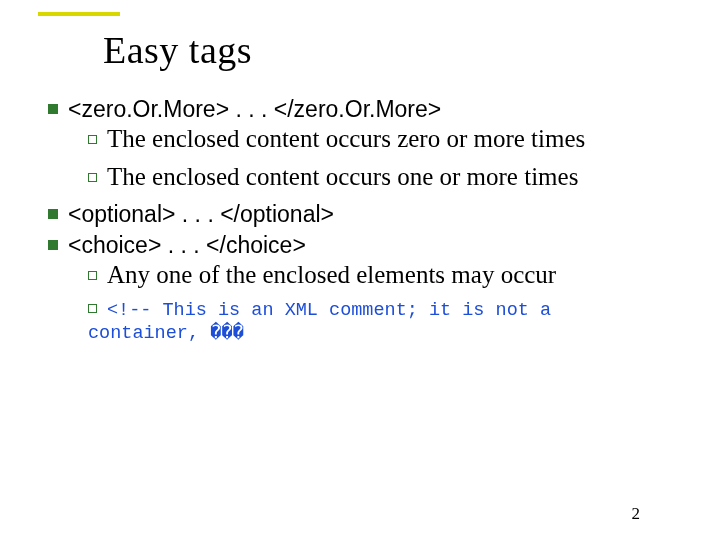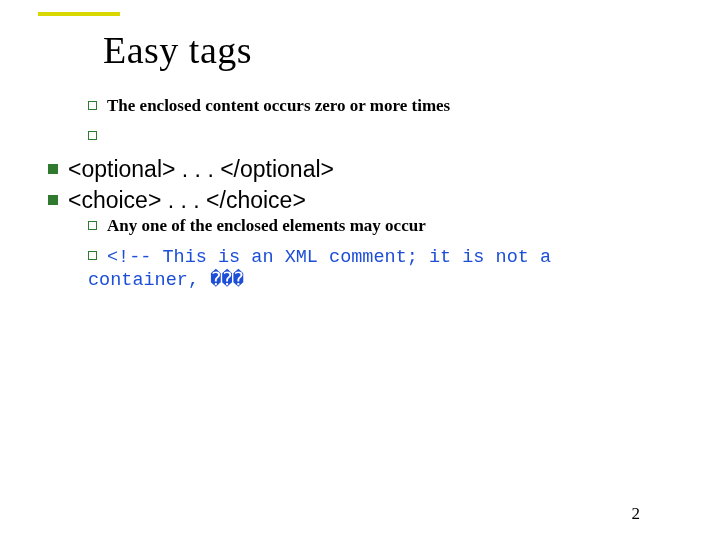--- a/index.html
+++ b/index.html
@@ -46,23 +46,22 @@
     display: inline-block;
     width: 10px;
     height: 10px;
     background: #2f7a2f;
     margin-right: 10px;
     vertical-align: middle;
     position: relative;
     top: -2px;
   }
   .desc {
-    font-size: 17px;
+    font-size: 25px;
     margin: 2px 0 10px 40px;
-    font-weight: bold;
   }
   .desc .sq {
     display: inline-block;
     width: 7px;
     height: 7px;
     border: 1.5px solid #2f7a2f;
     background: #fff;
     margin-right: 10px;
     vertical-align: middle;
     position: relative;
@@ -105,26 +104,29 @@
 </style>
 </head>
 <body>
 
 <div class="slide">
   <div class="accent-bar"></div>
   <div class="title">Easy tags</div>
 
   <div class="content">
 
+    <div class="tag-line">
+      <span class="bullet"></span><span class="tags">&lt;zero.Or.More&gt; . . . &lt;/zero.Or.More&gt;</span>
+    </div>
     <div class="desc">
       <span class="sq"></span><span>The enclosed content occurs zero or more times</span>
     </div>
 
     <div class="desc">
-      <span class="sq"></span>
+      <span class="sq"></span><span>The enclosed content occurs one or more times</span>
     </div>
 
     <div class="tag-line">
       <span class="bullet"></span><span class="tags">&lt;optional&gt; . . . &lt;/optional&gt;</span>
     </div>
 
     <div class="tag-line">
       <span class="bullet"></span><span class="tags">&lt;choice&gt; . . . &lt;/choice&gt;</span>
     </div>
     <div class="desc">

